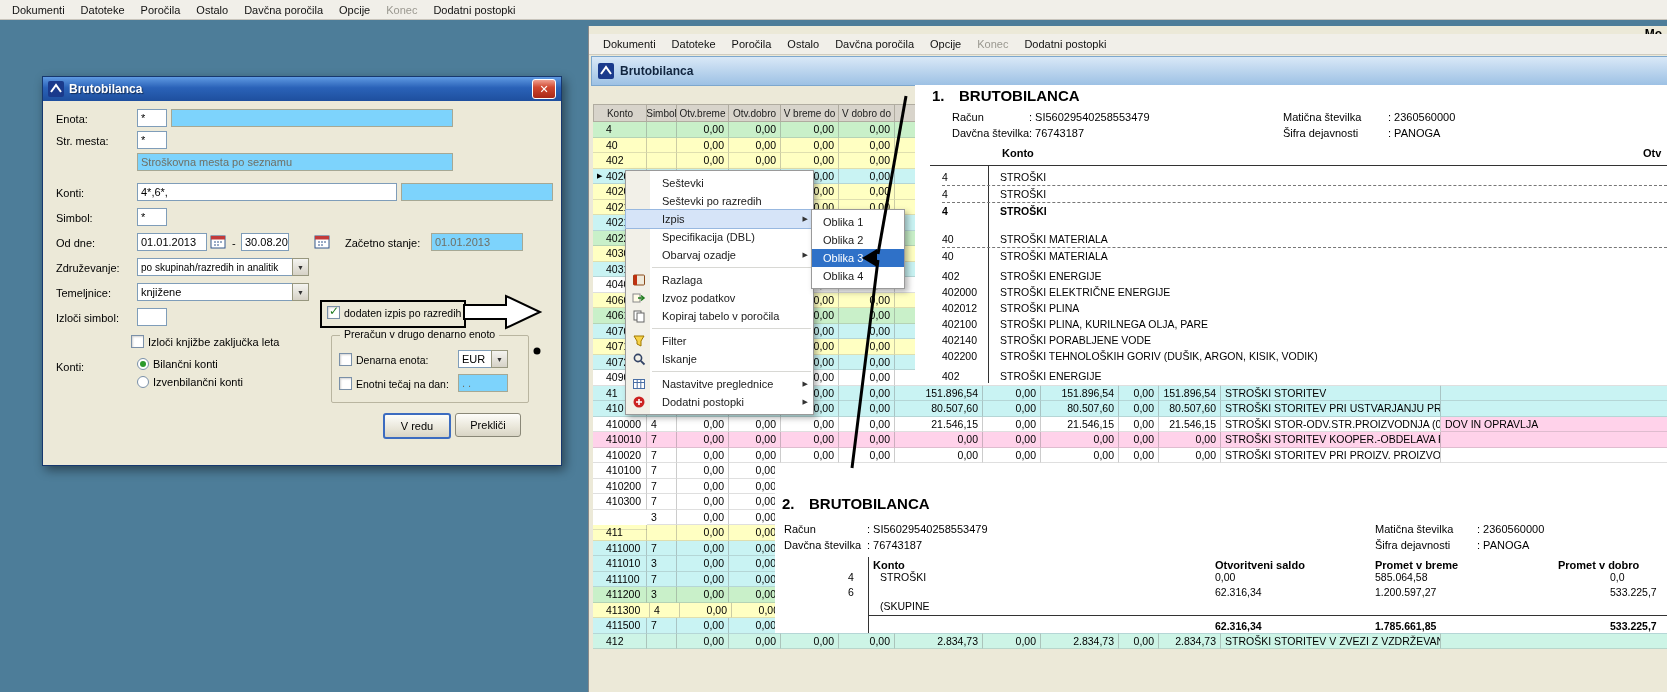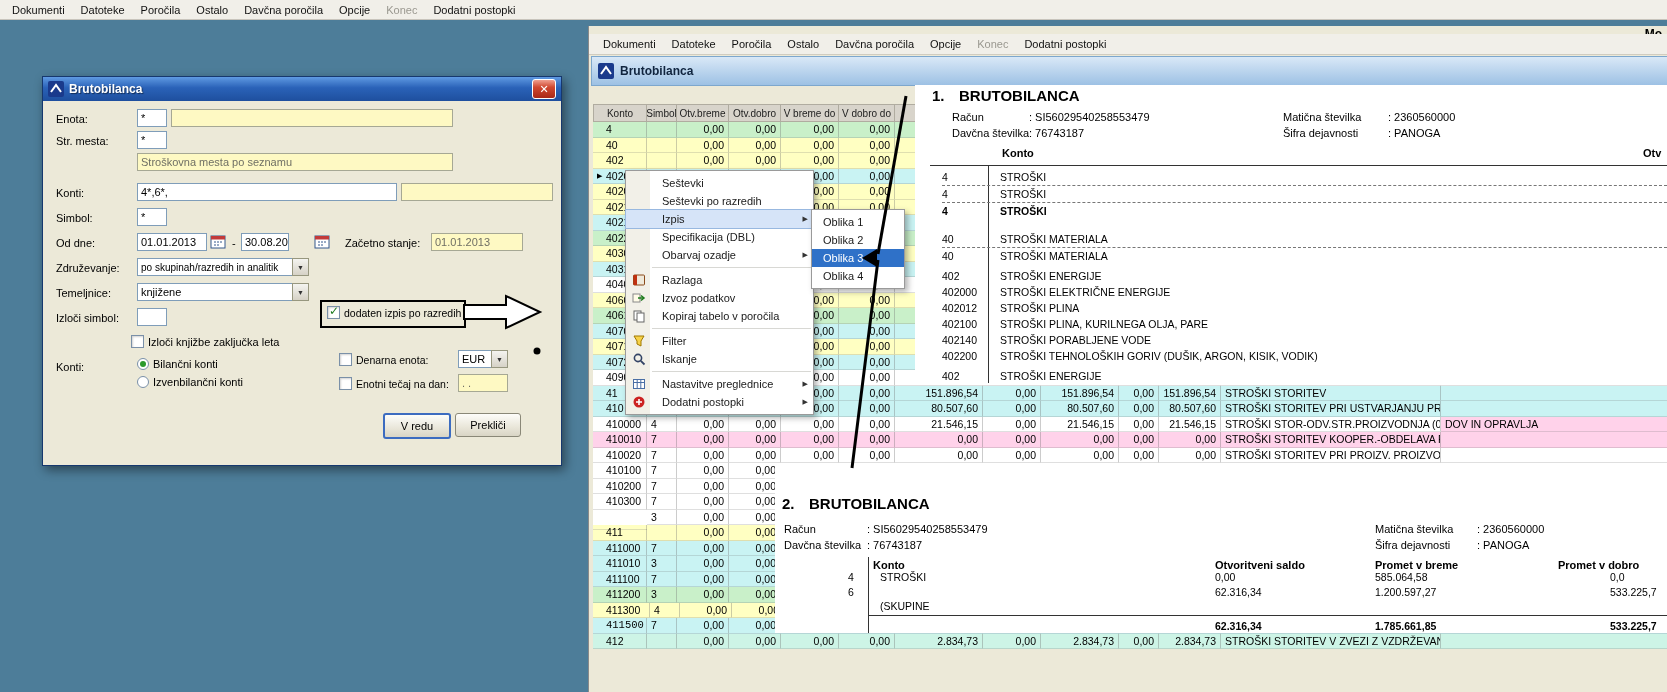--- a/index.html
+++ b/index.html
@@ -62,21 +62,21 @@
   .csep{height:1px;background:#d8d8d4;margin:3px 2px 3px 26px}
 
   
   #dialog{position:absolute;left:42px;top:76px;width:518px;height:388px;background:#ece9d8;border:1px solid #16386e;box-shadow:3px 4px 10px rgba(0,0,0,.45);z-index:8}
   #dlg-title{position:absolute;left:0;top:0;right:0;height:24px;background:linear-gradient(180deg,#5f9ae2 0%,#2a62b8 45%,#1e4f9e 100%);display:flex;align-items:center;gap:5px;padding:0 5px}
   #dlg-title .t{color:#fff;font-weight:bold;font-size:12px;text-shadow:1px 1px 1px rgba(0,0,0,.5)}
   .btn-close{margin-left:auto;width:22px;height:18px;background:linear-gradient(180deg,#f0a090,#d04830 40%,#a82818);border:1px solid #fff;border-radius:3px;color:#fff;font-size:11px;font-weight:bold;display:flex;align-items:center;justify-content:center}
   .btn-close::before{content:"✕"}
   .lb{position:absolute;font-size:11px;color:#000;white-space:nowrap}
   .in{position:absolute;height:18px;background:#fff;border:1px solid #7f9db9;font-size:11px;padding:1px 3px;display:flex;align-items:center;overflow:hidden;white-space:nowrap;box-sizing:border-box}
-  .in.dis{background:#fef9c3;border-color:#a6a894;color:#6f6f64}
+  .in.dis{background:#7dd3fc;border-color:#a6a894;color:#6f6f64}
   .dd{position:absolute;width:17px;height:18px;background:linear-gradient(#f4f4f0,#d6d2c6);border:1px solid #97977f;box-sizing:border-box;display:flex;align-items:center;justify-content:center;font-size:7px;color:#333}
   .dd::before{content:"▼"}
   .cb{position:absolute;width:13px;height:13px;background:#fff;border:1px solid #7a90a8;box-shadow:inset 1px 1px 2px rgba(0,0,0,.18);box-sizing:border-box}
   .cb.on::after{content:"✓";position:absolute;left:1px;top:-3px;font-size:12px;font-weight:bold;color:#1d7a1d}
   .rad{position:absolute;width:12px;height:12px;border-radius:50%;background:#fff;border:1px solid #7a90a8;box-sizing:border-box}
   .rad.on::after{content:"";position:absolute;left:2px;top:2px;width:6px;height:6px;border-radius:50%;background:#2c9a2c}
   .grp{position:absolute;border:1px solid #b9b5a0;border-radius:2px}
   .grp-t{position:absolute;top:-8px;left:8px;background:#ece9d8;padding:0 4px;font-size:10.5px;white-space:nowrap}
   .btn{position:absolute;height:22px;background:linear-gradient(180deg,#fdfdfa,#e9e6d9 60%,#d9d5c5);border:1px solid #8a8878;border-radius:3px;font-size:11px;color:#000;display:flex;align-items:center;justify-content:center}
   .btn.default{border:2px solid #3c6cc0}
@@ -709,21 +709,21 @@
           <span class="td num" style="width: 56px;"></span>
           <span class="td num" style="width: 88px;"></span>
           <span class="td num" style="width: 58px;"></span>
           <span class="td num" style="width: 78px;"></span>
           <span class="td num" style="width: 40px;"></span>
           <span class="td num" style="width: 62px;"></span>
           <span class="td" style="width: 220px;"></span>
           <span class="td" style="width: 227px;"></span>
         </div>
         <div class="tr" style="background: rgb(201, 243, 243);">
-          <span class="td" style="width: 54px; font-family: Liberation Mono, monospace;">
+          <span class="td" style="width: 54px;">
             <span class="mark"></span>
             <span>411500</span>
           </span>
           <span class="td" style="width: 30px;">7</span>
           <span class="td num" style="width: 52px;">0,00</span>
           <span class="td num" style="width: 52px;">0,00</span>
           <span class="td num" style="width: 58px;"></span>
           <span class="td num" style="width: 56px;"></span>
           <span class="td num" style="width: 88px;"></span>
           <span class="td num" style="width: 58px;"></span>
@@ -1032,20 +1032,23 @@
 
     <span class="cb" style="left:88px;top:258px"></span>
     <span class="lb" style="left:105px;top:259px">Izloči knjižbe zaključka leta</span>
 
     <span class="lb" style="left:13px;top:284px">Konti:</span>
     <span class="rad on" style="left:94px;top:281px"></span>
     <span class="lb" style="left:110px;top:281px">Bilančni konti</span>
     <span class="rad" style="left:94px;top:299px"></span>
     <span class="lb" style="left:110px;top:299px">Izvenbilančni konti</span>
 
+    <div class="grp" style="left:288px;top:258px;width:196px;height:66px">
+      <span class="grp-t">Preračun v drugo denarno enoto</span>
+    </div>
     <span class="cb" style="left:296px;top:276px"></span>
     <span class="lb" style="left:313px;top:277px;font-size:10.5px">Denarna enota:</span>
     <div class="in" style="left:415px;top:273px;width:50px">EUR</div>
     <div class="dd" style="left:448px;top:273px"></div>
     <span class="cb" style="left:296px;top:300px"></span>
     <span class="lb" style="left:313px;top:301px;font-size:10.5px">Enotni tečaj na dan:</span>
     <div class="in dis" style="left:415px;top:297px;width:50px">. .</div>
 
     <div class="btn default" style="left:340px;top:336px;width:64px">V redu</div>
     <div class="btn" style="left:412px;top:336px;width:64px">Prekliči</div>

